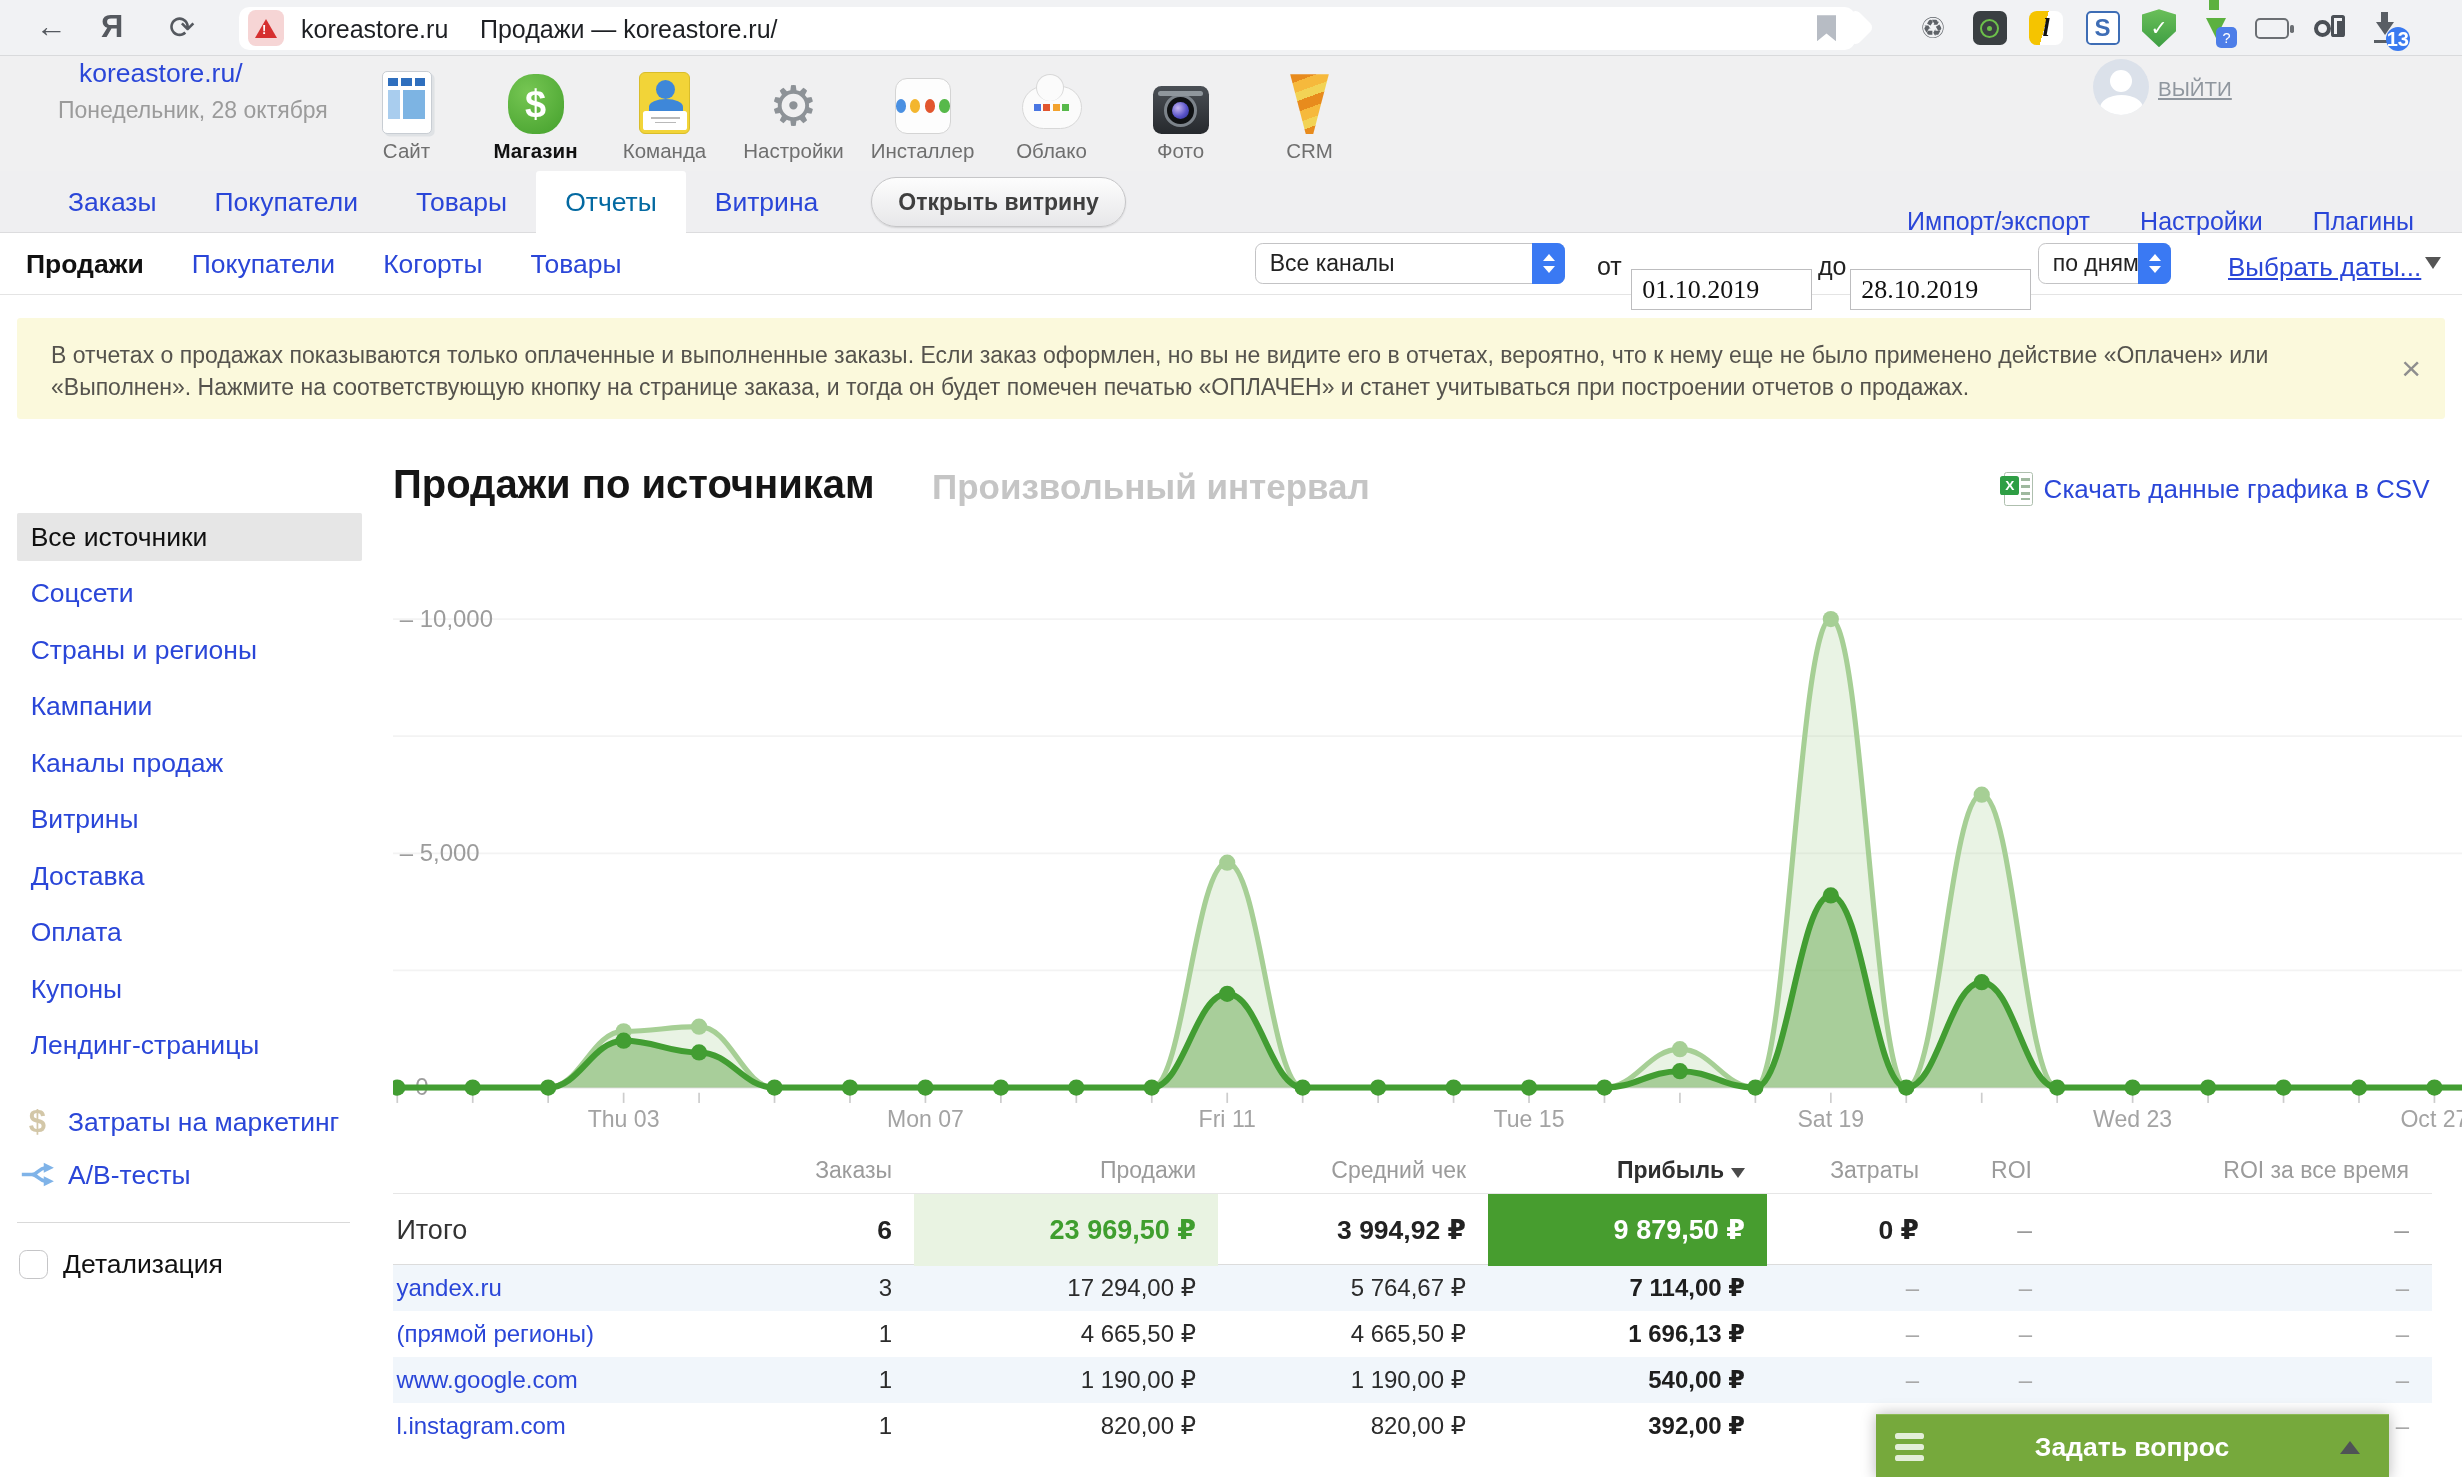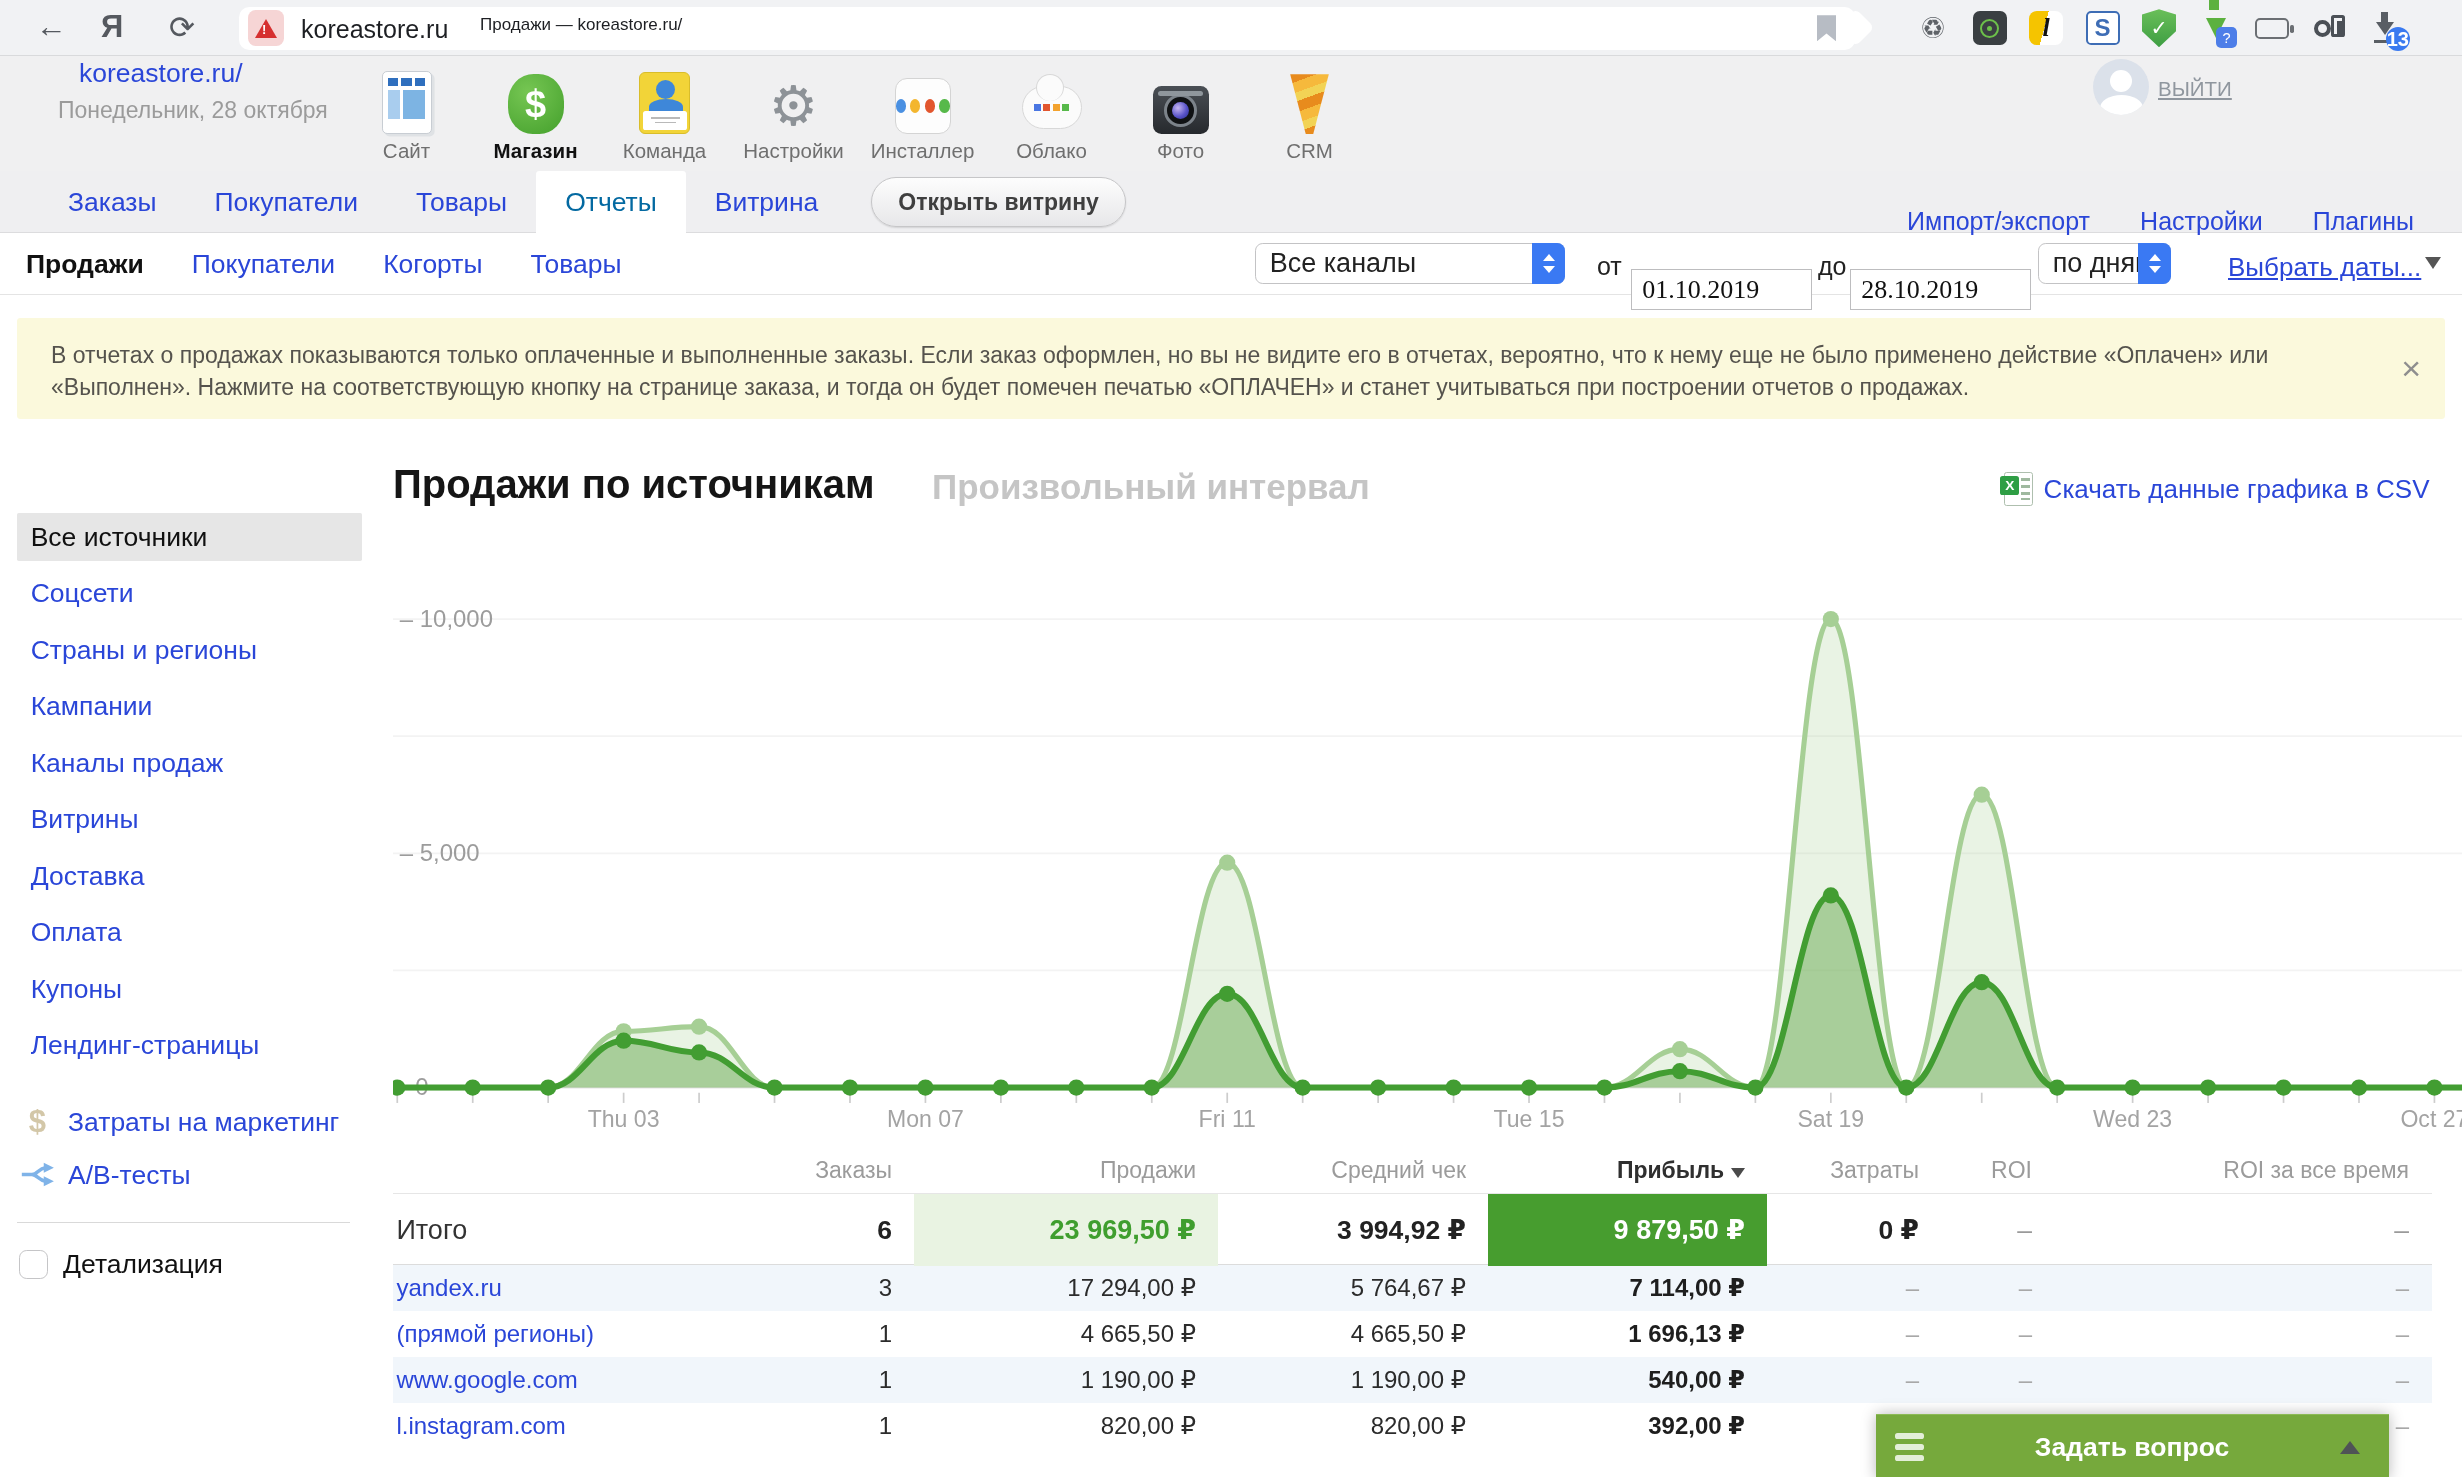--- a/index.html
+++ b/index.html
@@ -14,21 +14,21 @@
   #browser-tab { position:absolute; left:239px; top:6.8px; width:1616px; height:43px;
                  background:#fff; border-radius:10.3px; }
   #browser-tab::after { content:""; position:absolute; right:-13.7px; top:7.7px; width:27px; height:27px;
                  background:#fff; transform:rotate(45deg); border-radius:6px; }
   .favicon { position:absolute; left:8.5px; top:3.4px; width:36px; height:36px; border-radius:7.7px;
              background:#f6d5d5; display:flex; align-items:center; justify-content:center; }
   .fav-tri { width:0; height:0; border-left:11px solid transparent; border-right:11px solid transparent;
              border-bottom:19.7px solid #d63030; position:relative; }
   .fav-tri::after { content:"!"; position:absolute; left:-3.4px; top:3.4px; color:#fff; font-size:13px; font-weight:bold; }
   .tab-domain { position:absolute; left:62px; top:8.5px; font-size:25px; color:#1d1f23; }
-  .tab-title  { position:absolute; left:241px; top:8.5px; font-size:17px; color:#1d1f23; white-space:nowrap; }
+  .tab-title  { position:absolute; left:241px; top:8.5px; font-size:25px; color:#1d1f23; white-space:nowrap; }
   .bookmark { position:absolute; right:19px; top:8.5px; width:19px; height:26px; background:#b7bcc4;
               clip-path:polygon(0 0,100% 0,100% 100%,50% 70%,0 100%); }
   #ext-icons { position:absolute; left:1915px; top:6.8px; display:flex; gap:20.5px; align-items:center; height:43px; }
   .ext { width:36px; height:36px; display:flex; align-items:center; justify-content:center; position:relative; cursor:pointer; }
   .ext-recycle { font-size:29px; color:#5f6368; font-weight:bold; }
   .ext-dark { width:34px; height:34px; border-radius:6.8px; background:#3a3f42; display:flex; align-items:center; justify-content:center; }
   .ext-dark .ring { width:19px; height:19px; border:2.6px solid #6cc04a; border-radius:50%; display:flex; align-items:center; justify-content:center; }
   .ext-dark .ring::after { content:""; width:5.1px; height:5.1px; background:#6cc04a; border-radius:50%; }
   .ext-l { width:34px; height:34px; border-radius:7.7px; background:linear-gradient(105deg,#f5c400 46%,#fff 46%);
            display:flex; align-items:center; justify-content:center; font-family:"Liberation Serif",serif;
@@ -118,21 +118,21 @@
              box-shadow:0 0.9px 1.7px rgba(0,0,0,.12); cursor:pointer; }
   #nav-right { position:absolute; right:48px; top:0; height:62px; display:flex; gap:50px; align-items:center; }
   .nav-rlink { font-size:25px; color:#2a46d8; cursor:pointer;margin-top:38px; }
 
   
   #sub-nav { position:absolute; left:0; top:233px; width:2462px; height:62px; background:#fff; border-bottom:0.9px solid #e4e4e4; }
   #subnav-items { position:absolute; left:26px; top:0; height:62px; display:flex; gap:48px; align-items:center; }
   .subnav-item { font-size:26.5px; color:#2a46d8; cursor:pointer; }
   .subnav-item.active { color:#111; font-weight:bold; cursor:default; }
   .mac-select { position:absolute; top:10.3px; height:41px; background:#fff; border:0.9px solid #c3c3c5; border-radius:7.7px;
-                display:flex; align-items:center; padding-left:13.7px; font-size:27px; color:#222; cursor:pointer; }
+                display:flex; align-items:center; padding-left:13.7px; font-size:23px; color:#222; cursor:pointer; }
   .stepper { position:absolute; right:-0.9px; top:-0.9px; width:32.5px; height:41px; background:#3a79f3; border-radius:0 7.7px 7.7px 0;
              display:flex; flex-direction:column; align-items:center; justify-content:center; gap:5.1px; }
   .stepper i.up { width:0; height:0; border-left:6px solid transparent; border-right:6px solid transparent; border-bottom:7.7px solid #fff; }
   .stepper i.dn { width:0; height:0; border-left:6px solid transparent; border-right:6px solid transparent; border-top:7.7px solid #fff; }
   .fil-label { position:absolute; top:19px; font-size:25px; color:#222; }
   .fil-input { position:absolute; top:10.3px; height:41px; width:181px; border:0.9px solid #bdbdbf; background:#fff;
                font-size:26px; color:#111; padding:0 10.3px; font-family:Liberation Serif, serif;margin-top:26px; }
   #pick-dates { position:absolute; left:2228px; top:19px; font-size:26px; color:#2a46d8; text-decoration:underline; cursor:pointer; }
   #pick-arrow { position:absolute; left:2425px; top:24px; width:0; height:0; border-left:8.5px solid transparent;
                 border-right:8.5px solid transparent; border-top:12px solid #555; cursor:pointer; }

